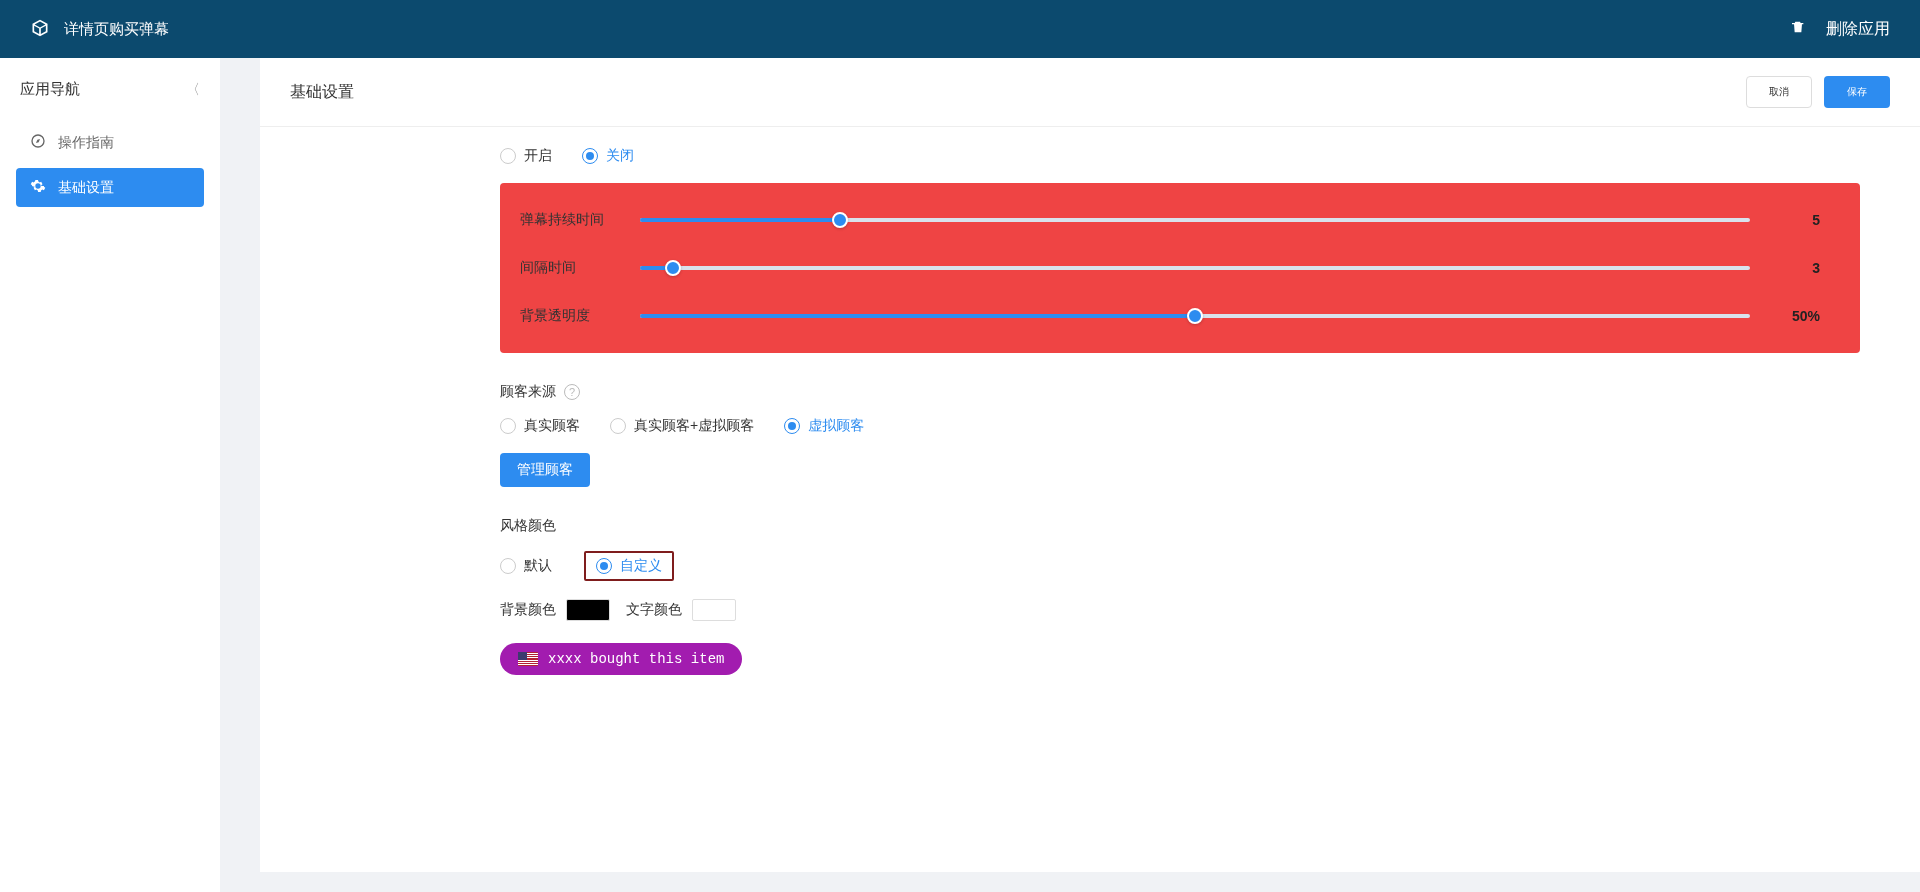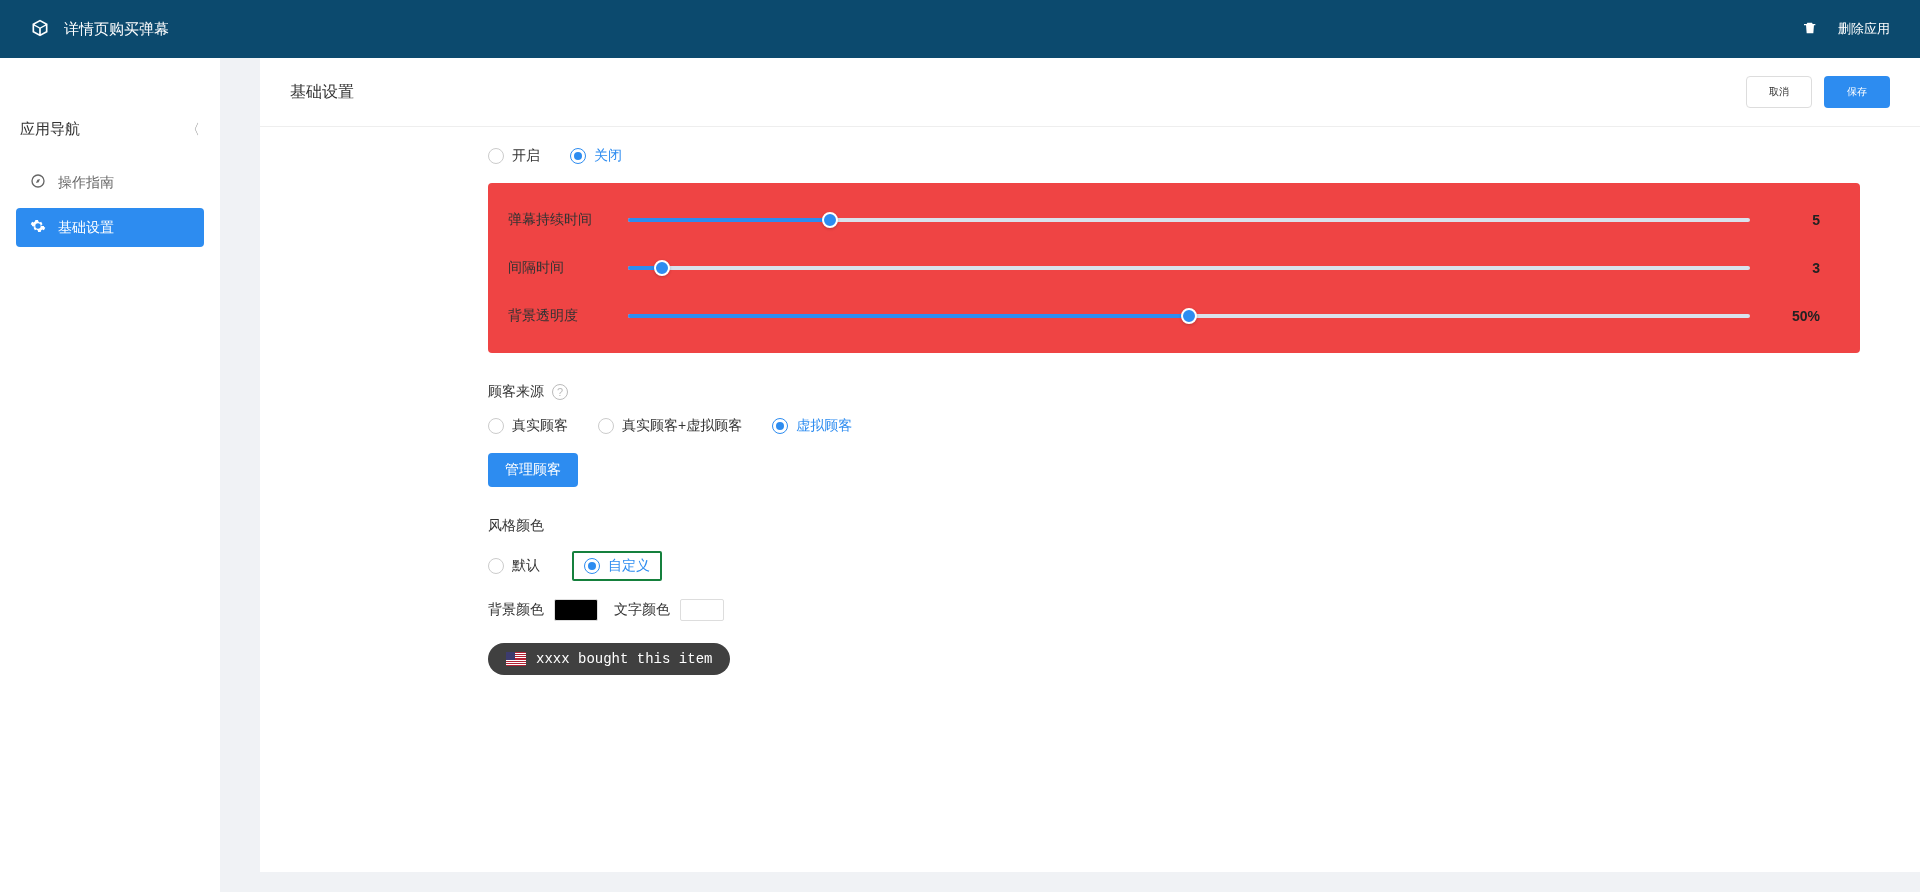--- a/index.html
+++ b/index.html
@@ -14,33 +14,33 @@
     height: 58px;
     background: #0c4a6e;
     color: #fff;
     display: flex;
     align-items: center;
     justify-content: space-between;
     padding: 0 30px;
   }
   .topbar-left { display: flex; align-items: center; gap: 14px; }
   .topbar-title { font-size: 15px; font-weight: 500; }
-  .topbar-right { display: flex; gap: 20px; cursor: pointer; font-size: 13px; }
+  .topbar-right { display: flex; gap: 20px; cursor: pointer; font-size: 16px; }
   .topbar-right svg { width: 16px; height: 16px; }
 
   .layout { display: flex; height: calc(100% - 58px); }
   .sidebar {
     width: 220px;
     background: #fff;
     padding: 16px;
     flex-shrink: 0;
   }
   .sidebar-header {
     display: flex; justify-content: space-between; align-items: flex-end;
-    color: #333; font-size: 15px; margin-bottom: 18px; padding: 6px 4px; margin-top: 40px;
+    color: #333; font-size: 15px; margin-bottom: 18px; padding: 6px 4px;
   }
   .sidebar-collapse { color: #999; cursor: pointer; font-size: 14px; }
   .sidebar-item {
     display: flex; align-items: center; gap: 12px;
     padding: 10px 14px; border-radius: 4px; cursor: pointer;
     color: #666; font-size: 14px; margin-bottom: 6px;
   }
   .sidebar-item.active { background: #2d8cf0; color: #fff; }
   .sidebar-item svg { width: 16px; height: 16px; flex-shrink: 0; }
 
@@ -61,21 +61,21 @@
   }
   .card-title { font-size: 16px; color: #333; }
   .card-actions { display: flex; gap: 12px; }
   .btn {
     padding: 8px 22px; border-radius: 4px; font-size: 10px;
     cursor: pointer; border: 1px solid transparent;
   }
   .btn-default { background: #fff; border-color: #ddd; color: #333; }
   .btn-primary { background: #2d8cf0; color: #fff; }
 
-  .form-body { padding: 20px 60px 60px 48px; }
+  .form-body { padding: 20px 60px 60px 60px; }
   .indent { margin-left: 180px; }
 
   .radio-row { display: flex; align-items: center; gap: 30px; margin-bottom: 18px; flex-wrap: wrap; }
   .radio { display: inline-flex; align-items: center; gap: 8px; cursor: pointer; }
   .radio-dot {
     width: 16px; height: 16px; border-radius: 50%;
     border: 1px solid #ccc; display: inline-flex;
     align-items: center; justify-content: center; flex-shrink: 0;
   }
   .radio.selected .radio-dot { border-color: #2d8cf0; }
@@ -124,38 +124,38 @@
     width: 16px; height: 16px; border-radius: 50%;
     border: 1px solid #bbb; color: #bbb;
     display: inline-flex; align-items: center; justify-content: center;
     font-size: 11px; cursor: pointer;
   }
 
   .btn-sm { padding: 7px 16px; font-size: 14px; }
 
   .style-section { margin-top: 30px; font-family: Liberation Mono, monospace; }
   .style-radio-box {
-    border: 2px solid #15803d;
+    border: 2px solid #7f1d1d;
     padding: 4px 10px; border-radius: 2px;
     display: inline-flex;
   }
   .swatch-row {
     display: flex; gap: 16px; margin: 16px 0;
   }
   .swatch-group { display: flex; align-items: center; gap: 10px; }
   .swatch {
     width: 44px; height: 22px; border: 1px solid #ddd; border-radius: 2px;
     cursor: pointer;
   }
   .swatch.black { background: #000; }
   .swatch.white { background: #fff; }
 
   .preview-pill {
     display: inline-flex; align-items: center; gap: 10px;
-    background: #404040; color: #fff;
+    background: #a21caf; color: #fff;
     padding: 8px 18px; border-radius: 20px; font-size: 14px;
     margin-top: 6px;
   }
   .flag {
     width: 20px; height: 14px; display: inline-block;
     background: linear-gradient(#b22234 0 7.7%, #fff 7.7% 15.4%, #b22234 15.4% 23.1%, #fff 23.1% 30.8%, #b22234 30.8% 38.5%, #fff 38.5% 46.2%, #b22234 46.2% 53.9%, #fff 53.9% 61.6%, #b22234 61.6% 69.3%, #fff 69.3% 77%, #b22234 77% 84.7%, #fff 84.7% 92.4%, #b22234 92.4% 100%);
     position: relative; border-radius: 1px;
   }
   .flag::before {
     content: ""; position: absolute; left: 0; top: 0;

